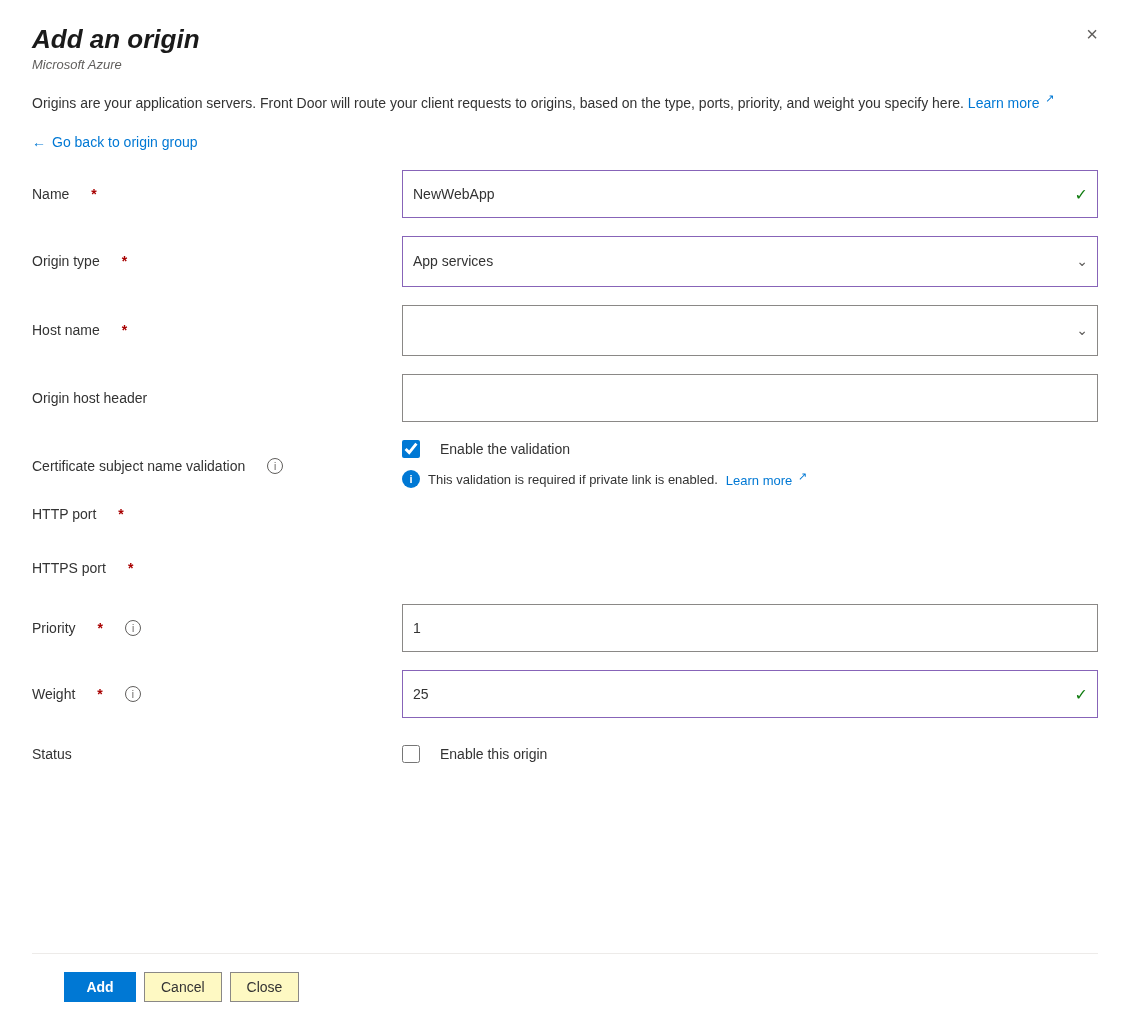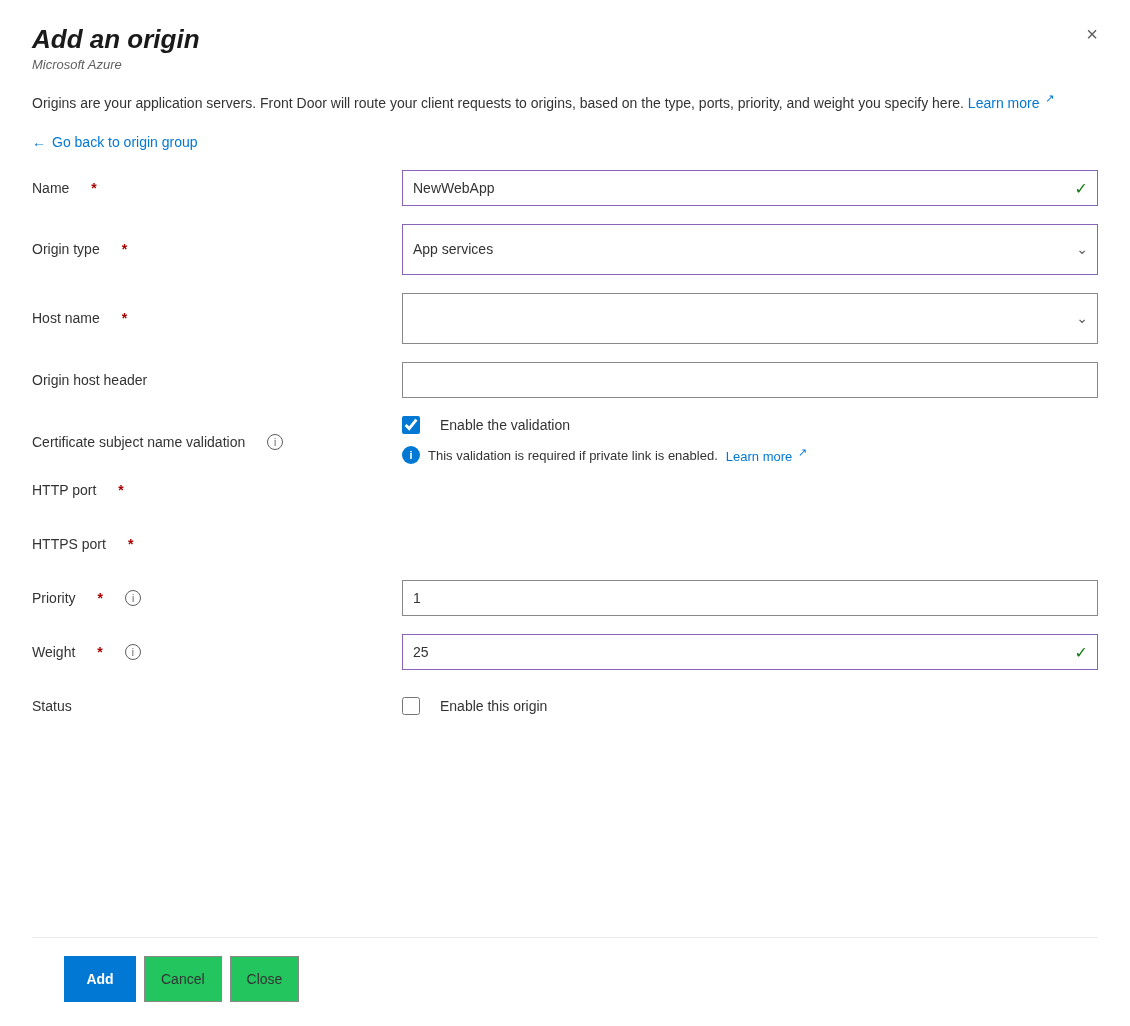--- a/index.html
+++ b/index.html
@@ -100,21 +100,21 @@
       font-size: 10px;
       color: #605e5c;
       cursor: pointer;
       font-style: normal;
     }
     .form-control-wrap {
       flex: 1;
     }
     .text-input {
       width: 100%;
-      height: 36px;
+      height: 48px;
       border: 1px solid #8a8886;
       padding: 0 10px;
       font-size: 14px;
       outline: none;
       color: #333;
       background: #fff;
     }
     .input-with-check {
       position: relative;
     }
@@ -226,24 +226,24 @@
       color: #fff;
       border: none;
       padding: 6px 20px;
       font-size: 14px;
       font-weight: 600;
       cursor: pointer;
       min-width: 72px;
       margin-left: 32px;
     }
     .btn-cancel, .btn-close {
-      background: #22c55e;
+      background: #fef9c3;
       color: #333;
       border: 1px solid #8a8886;
-      padding: 14px 16px;
+      padding: 6px 16px;
       font-size: 14px;
       cursor: pointer;
     }
     .external-icon {
       font-size: 11px;
       vertical-align: super;
       margin-left: 2px;
     }
   </style>
 </head>

